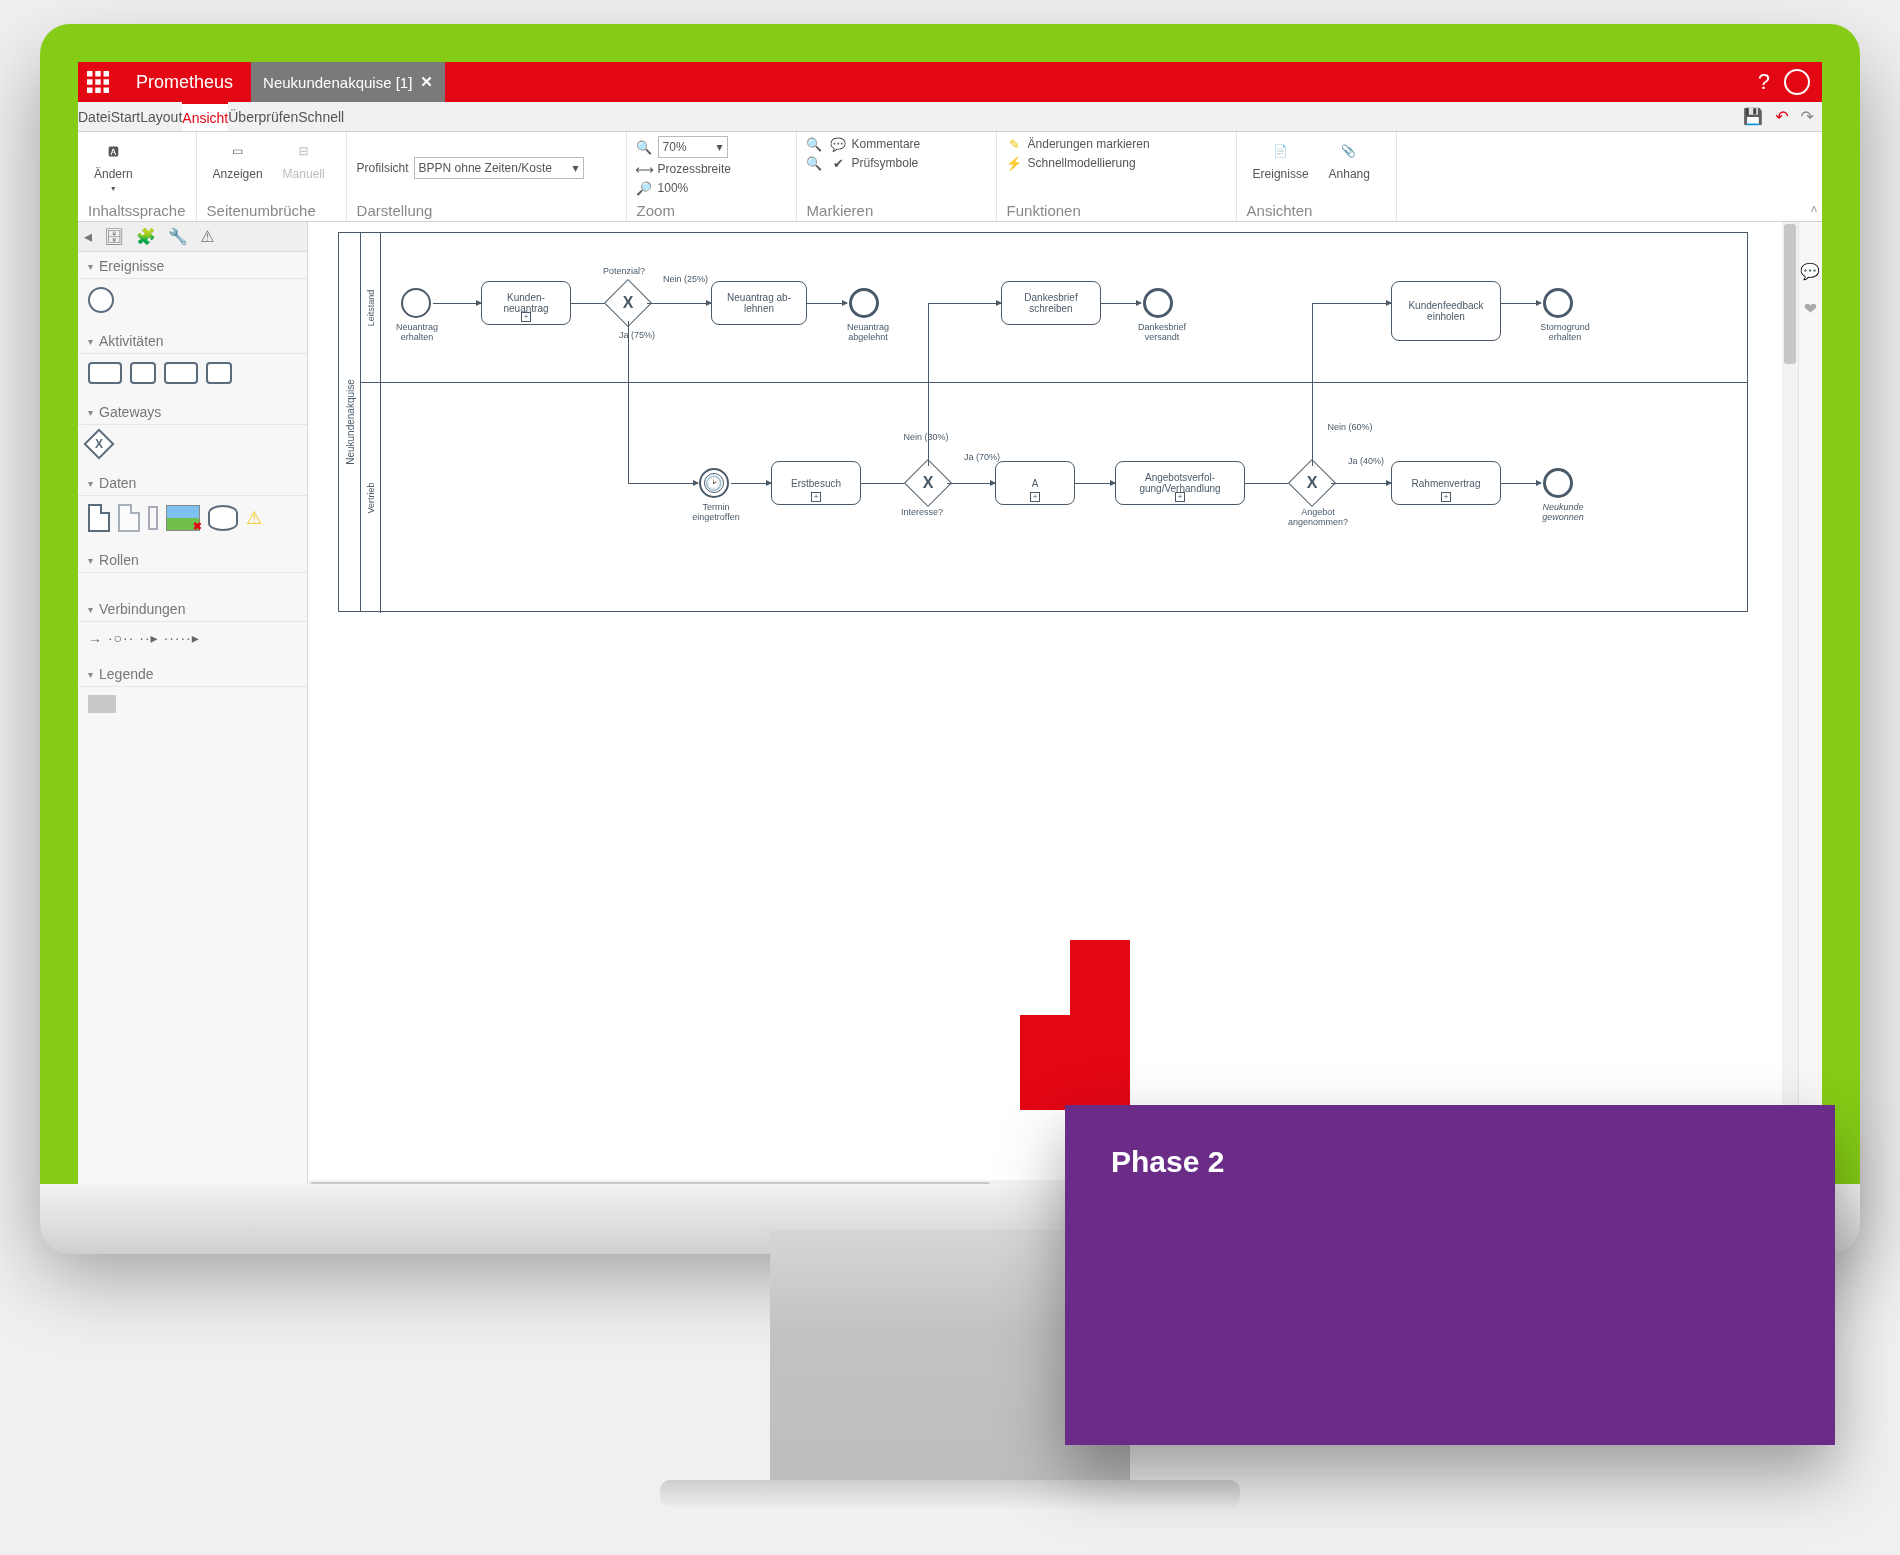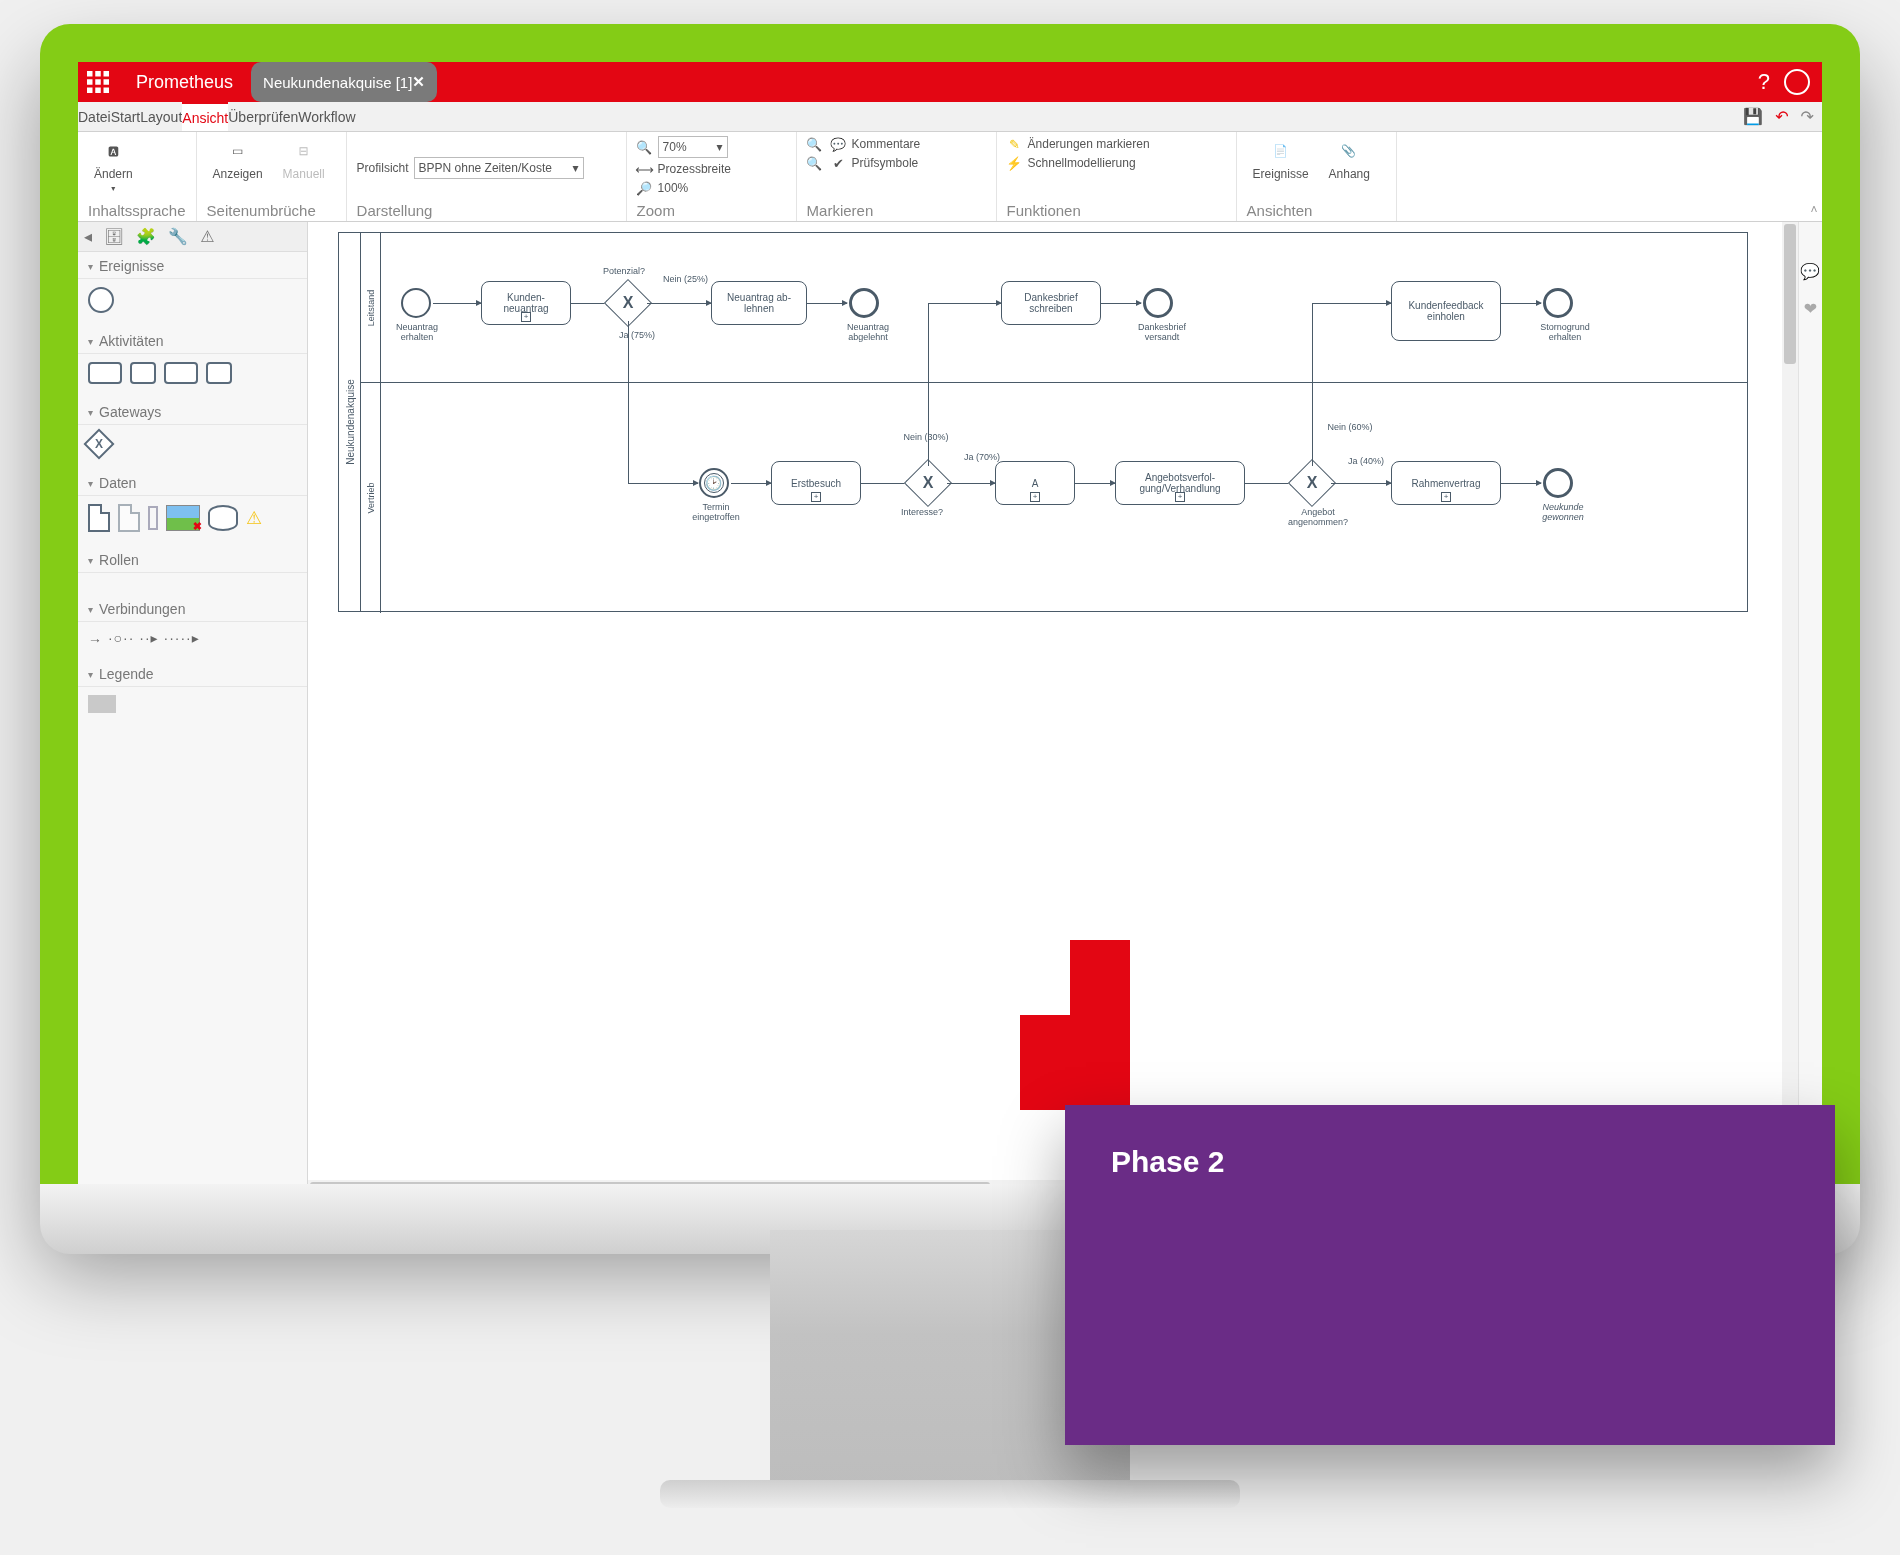--- a/index.html
+++ b/index.html
@@ -72,21 +72,21 @@
   }
   .titlebar .logo {
     width: 40px; height:40px; display:flex; align-items:center; justify-content:center;
     background:#e30613;
   }
   .titlebar .logo svg { width:22px; height:22px; }
   .titlebar .app-name { padding: 0 18px; font-weight:500; }
   .titlebar .tab {
     background:#7a7a7a; color:#fff; height:100%;
     display:flex; align-items:center; padding:0 12px; font-size:15px;
-    border-radius:10px;
+    gap:8px;
   }
   .titlebar .tab .close { font-weight:bold; cursor:pointer; }
   .titlebar .spacer { flex:1; }
   .titlebar .help { font-size:22px; padding:0 14px; cursor:pointer; }
   .titlebar .rec-circle {
     width:26px; height:26px; border:2px solid #fff; border-radius:50%;
     margin-right:12px;
   }
 
   
@@ -312,21 +312,21 @@
       <div class="help">?</div>
       <div class="rec-circle"></div>
     </div>
 
     <div class="menubar">
       <div class="menu-item">Datei</div>
       <div class="menu-item">Start</div>
       <div class="menu-item">Layout</div>
       <div class="menu-item active">Ansicht</div>
       <div class="menu-item">Überprüfen</div>
-      <div class="menu-item">Workflow</div>
+      <div class="menu-item">Schnell</div>
       <div class="right-icons">
         <span style="color:#1e5fb3;">💾</span>
         <span style="color:#e30613;">↶</span>
         <span style="color:#888;">↷</span>
       </div>
     </div>
 
     <div class="ribbon">
 
       <div class="ribbon-group" style="min-width:110px;">

